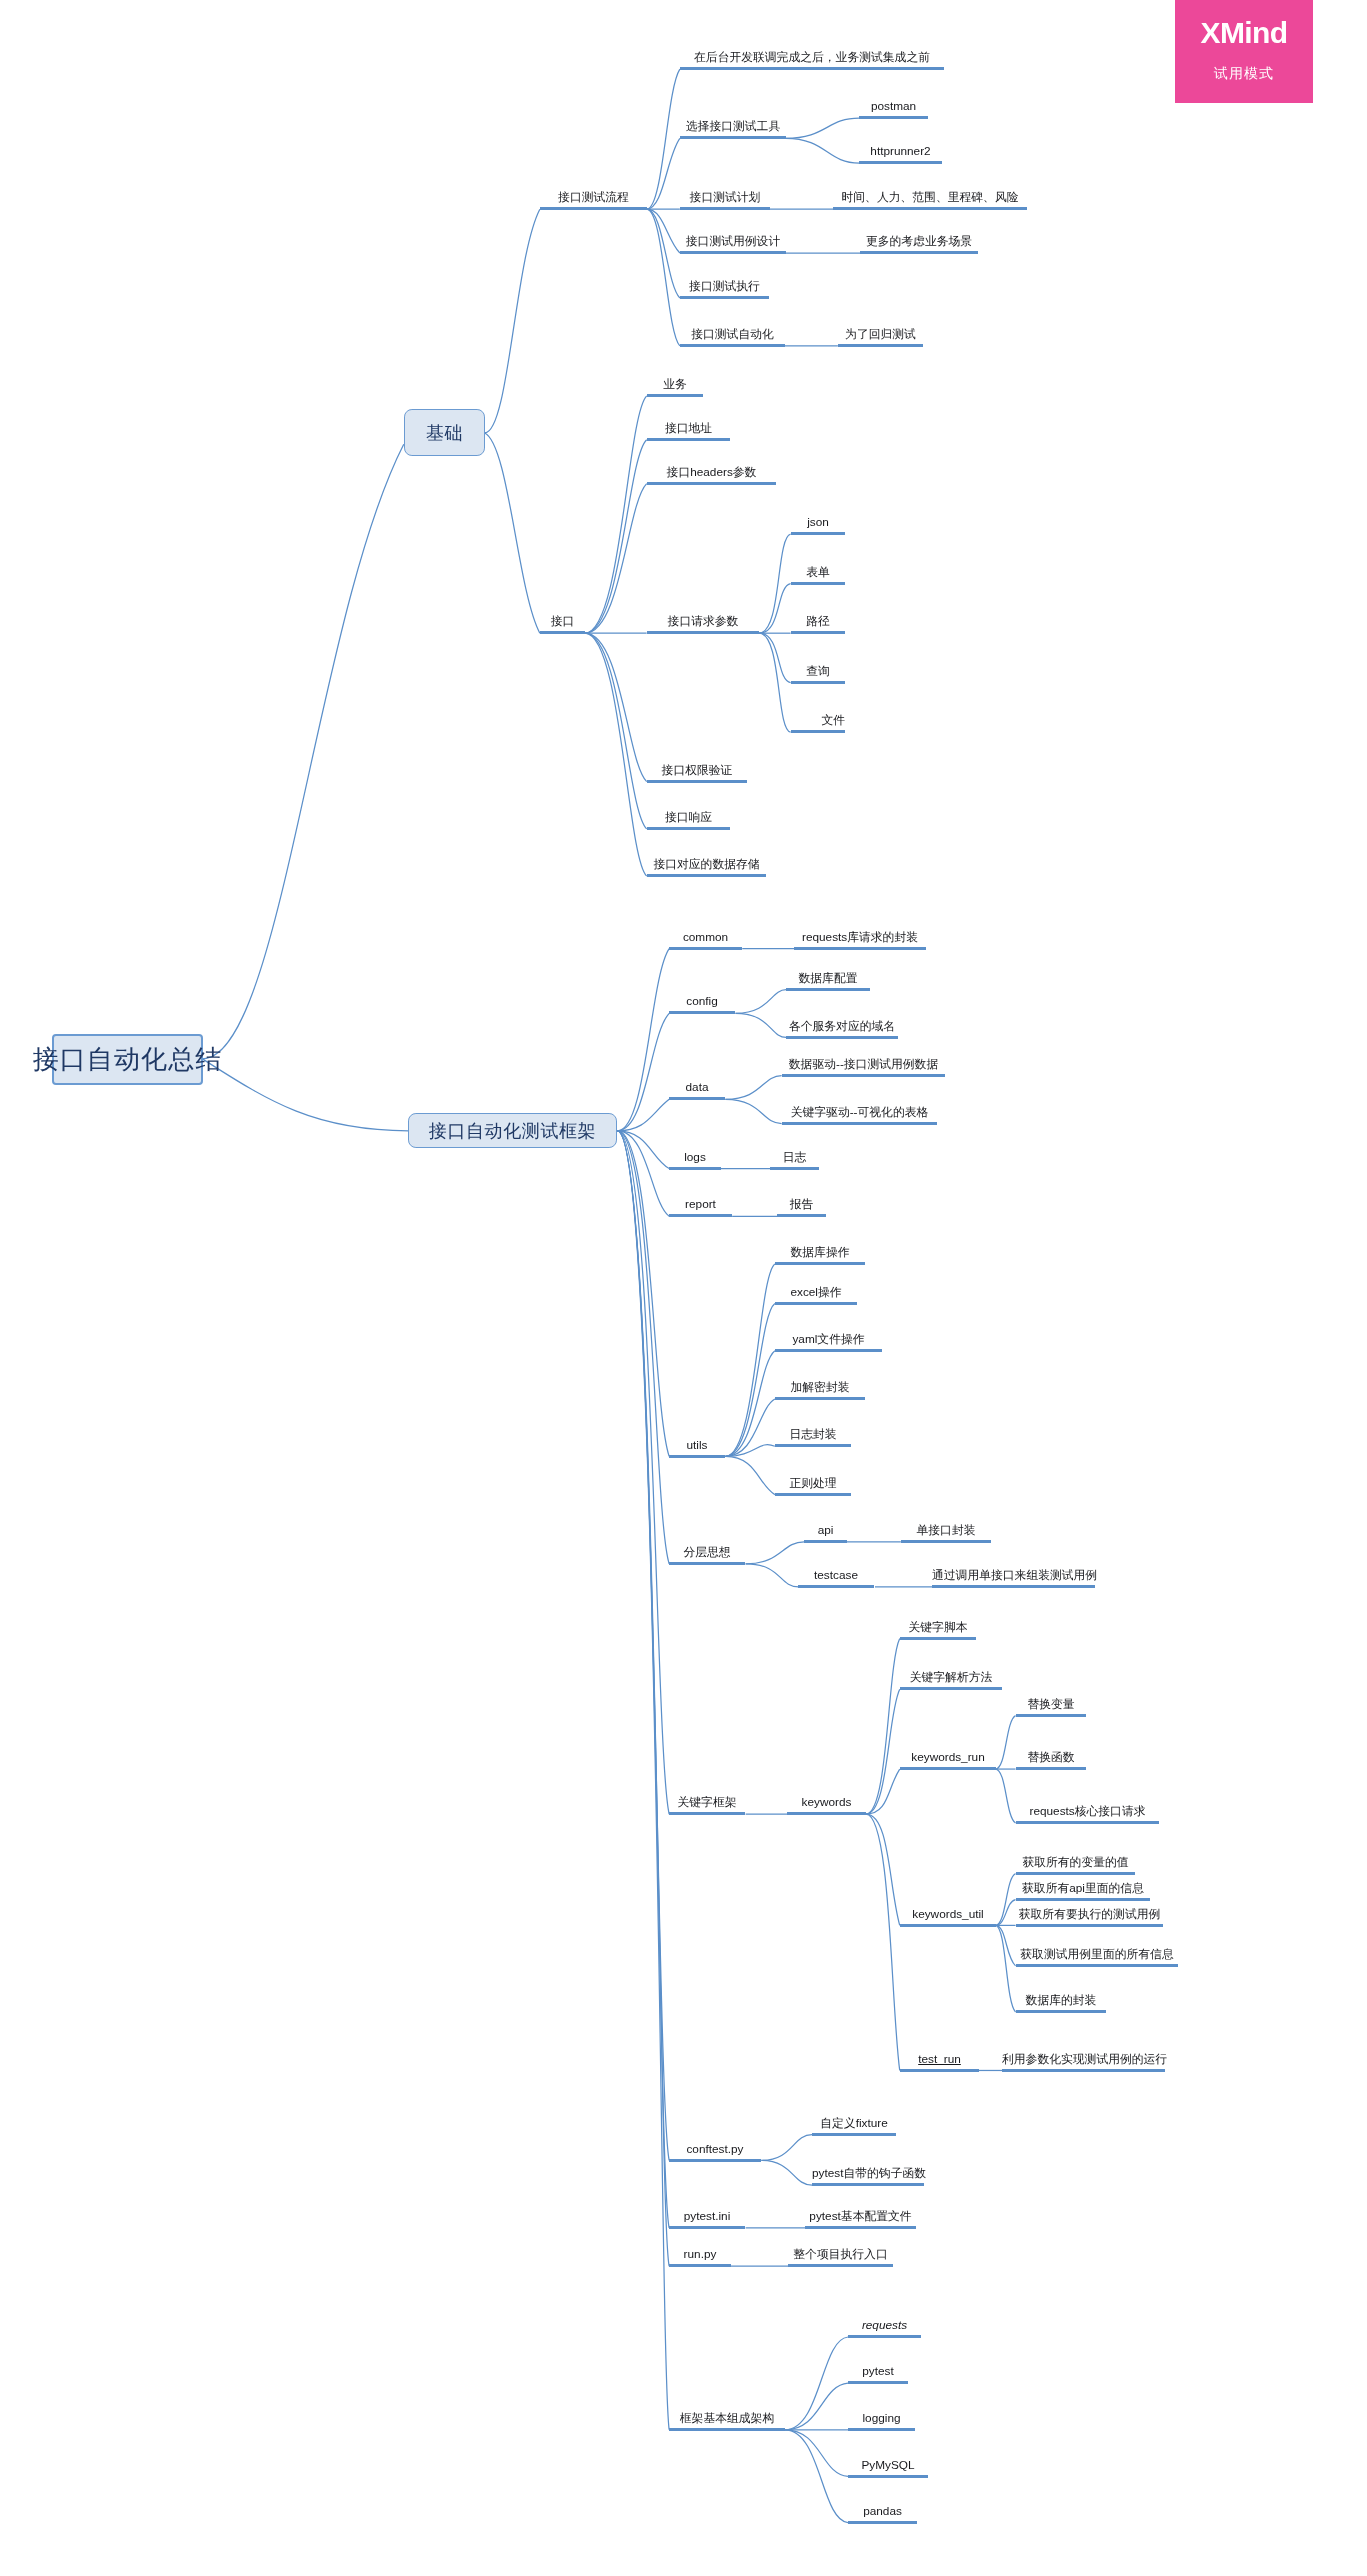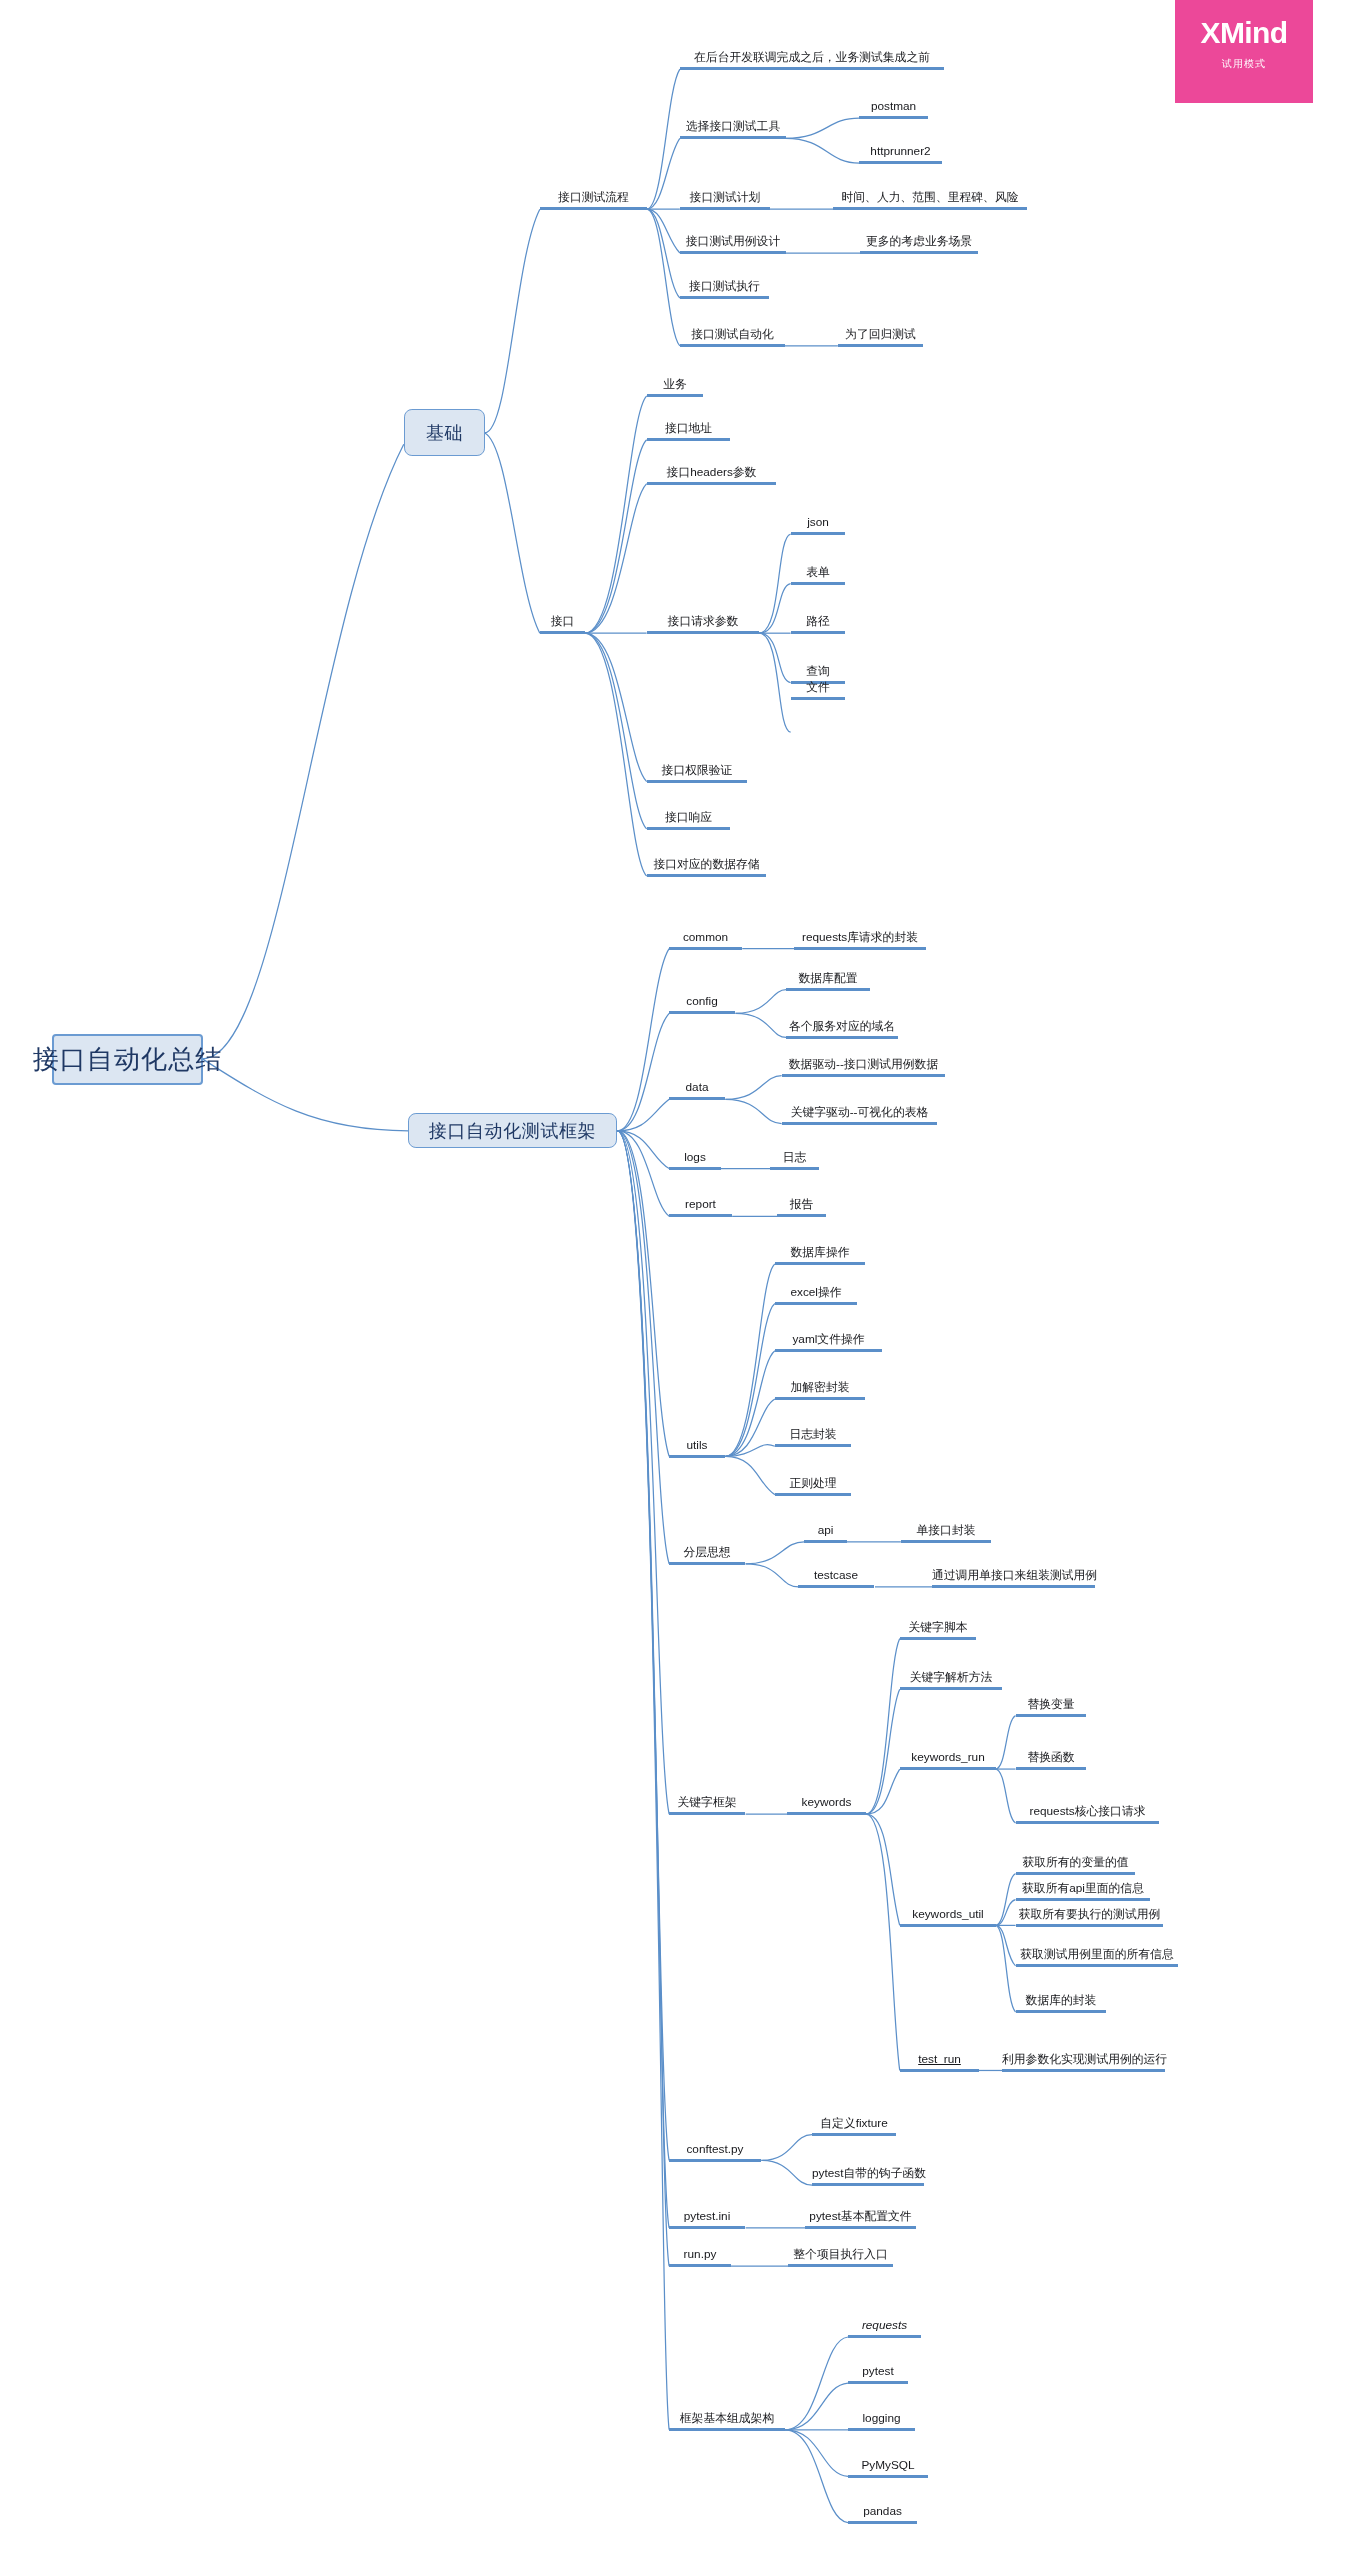--- a/index.html
+++ b/index.html
@@ -26,23 +26,23 @@
     box-sizing:border-box;
     padding-top:17px;
   }
   #watermark .wm-main{
     font-size:30px;
     font-weight:bold;
     letter-spacing:-0.6px;
     line-height:1.05;
   }
   #watermark .wm-sub{
-    font-size:10px;
+    font-size:14px;
     letter-spacing:1.1px;
-    margin-top:8px;
+    margin-top:16px;
   }
   
   #links{
     position:absolute;
     left:0; top:0;
     width:1367px; height:2576px;
     pointer-events:none;
   }
   
   .boxnode{
@@ -220,21 +220,21 @@
 
   <div class="topic" style="left:540px;top:616px;width:45px;">接口</div>
   <div class="topic" style="left:647px;top:379px;width:56px;">业务</div>
   <div class="topic" style="left:647px;top:423px;width:83px;">接口地址</div>
   <div class="topic" style="left:647px;top:467px;width:129px;">接口headers参数</div>
   <div class="topic" style="left:647px;top:616px;width:112px;">接口请求参数</div>
   <div class="topic" style="left:791px;top:517px;width:54px;">json</div>
   <div class="topic" style="left:791px;top:567px;width:54px;">表单</div>
   <div class="topic" style="left:791px;top:616px;width:54px;">路径</div>
   <div class="topic" style="left:791px;top:666px;width:54px;">查询</div>
-  <div class="topic" style="left:791px;top:682px;width:54px;">文件</div>
+  <div class="topic" style="left:791px;top:715px;width:54px;text-align:right;">文件</div>
   <div class="topic" style="left:647px;top:765px;width:100px;">接口权限验证</div>
   <div class="topic" style="left:647px;top:812px;width:83px;">接口响应</div>
   <div class="topic" style="left:647px;top:859px;width:119px;">接口对应的数据存储</div>
 
   <div class="topic" style="left:669px;top:932px;width:73px;">common</div>
   <div class="topic" style="left:794px;top:932px;width:132px;">requests库请求的封装</div>
 
   <div class="topic" style="left:669px;top:996px;width:66px;">config</div>
   <div class="topic" style="left:786px;top:973px;width:84px;">数据库配置</div>
   <div class="topic" style="left:786px;top:1021px;width:112px;">各个服务对应的域名</div>

